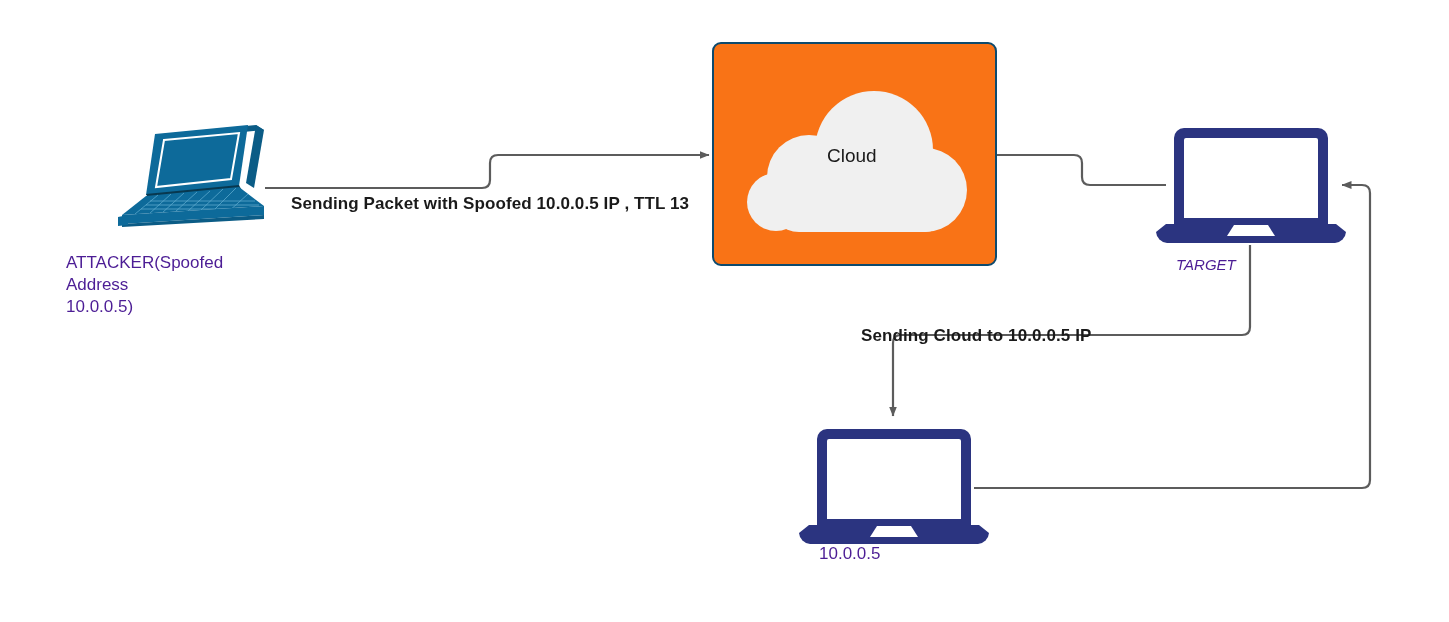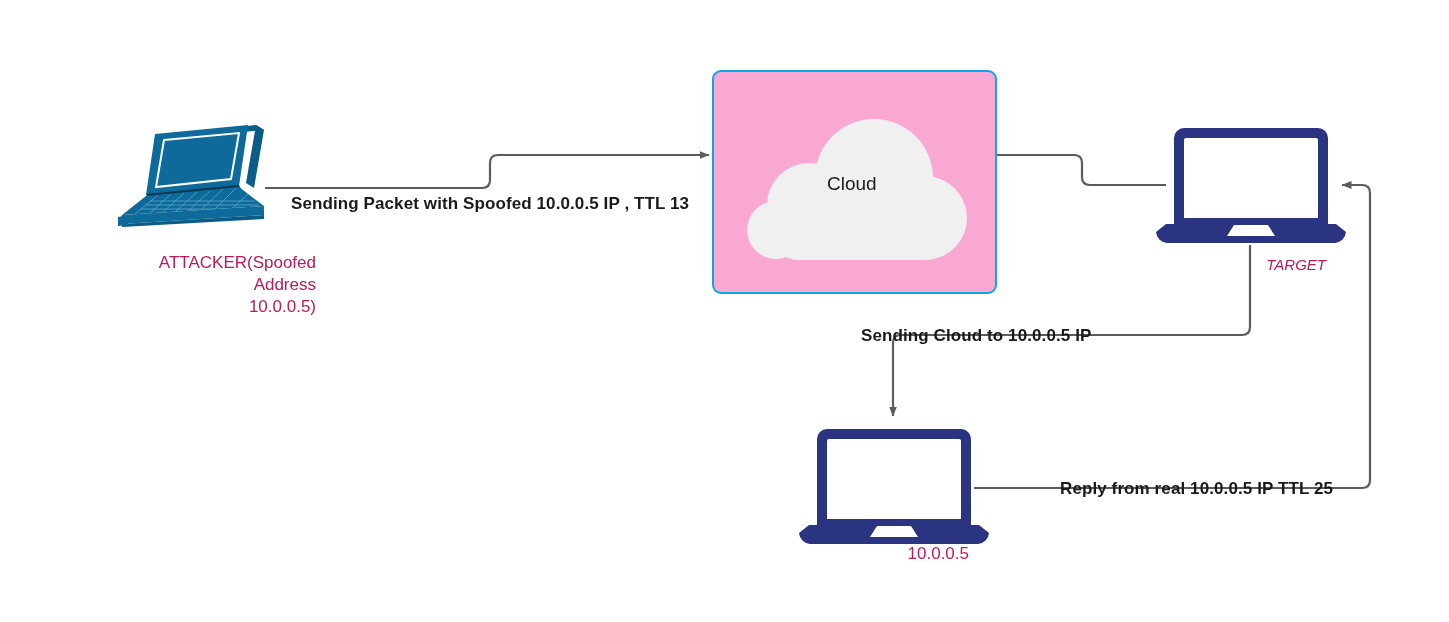--- a/index.html
+++ b/index.html
@@ -23,22 +23,22 @@
     left: 0;
     top: 0;
     width: 1449px;
     height: 622px;
   }
   .node {
     position: absolute;
   }
   .node-label {
     position: absolute;
-    text-align: right;
-    color: #be185d;
+    text-align: left;
+    color: #4c1d95;
     line-height: 1.28;
     white-space: pre-line;
   }
   .label-plain {
     font-size: 17px;
     font-weight: normal;
   }
   .label-bold-italic {
     font-size: 15px;
     font-weight: normal;
@@ -48,24 +48,23 @@
     position: absolute;
     font-size: 17px;
     font-weight: bold;
     color: #1a1a1a;
     white-space: nowrap;
     letter-spacing: 0.1px;
   }
   .cloud-box {
     position: absolute;
     box-sizing: border-box;
-    border: 2px solid #0ea5e9;
+    border: 2px solid #0c4a6e;
     border-radius: 9px;
-    background: #f9a8d4;
-    margin-top: 28px;
+    background: #f97316;
   }
   .cloud-text {
     position: absolute;
     font-size: 19px;
     font-weight: normal;
     color: #1a1a1a;
   }
 </style>
 </head>
 <body>
@@ -160,15 +159,14 @@
       <path d="M14,98 h170 l10,8 a12,12 0 0 1 -11,11 h-168 a12,12 0 0 1 -11,-11 z" fill="#2b3480"></path>
       <path d="M82,99 h34 l7,11 h-48 z" fill="#ffffff"></path>
     </svg>
   </div>
   <div class="node-label label-plain" style="left:819px; top:543px; width:150px;">10.0.0.5</div>
 
   <div class="edge-label" style="left:291px; top:194px;">Sending Packet with Spoofed 10.0.0.5 IP , TTL 13</div>
 
   <div class="edge-label" style="left:861px; top:326px;">Sending Cloud to 10.0.0.5 IP</div>
 
-  <div class="edge-label" style="left:1060px; top:479px;">Reply from real 10.0.0.5 IP TTL 25</div>
 
 </div>
 
 </body></html>

